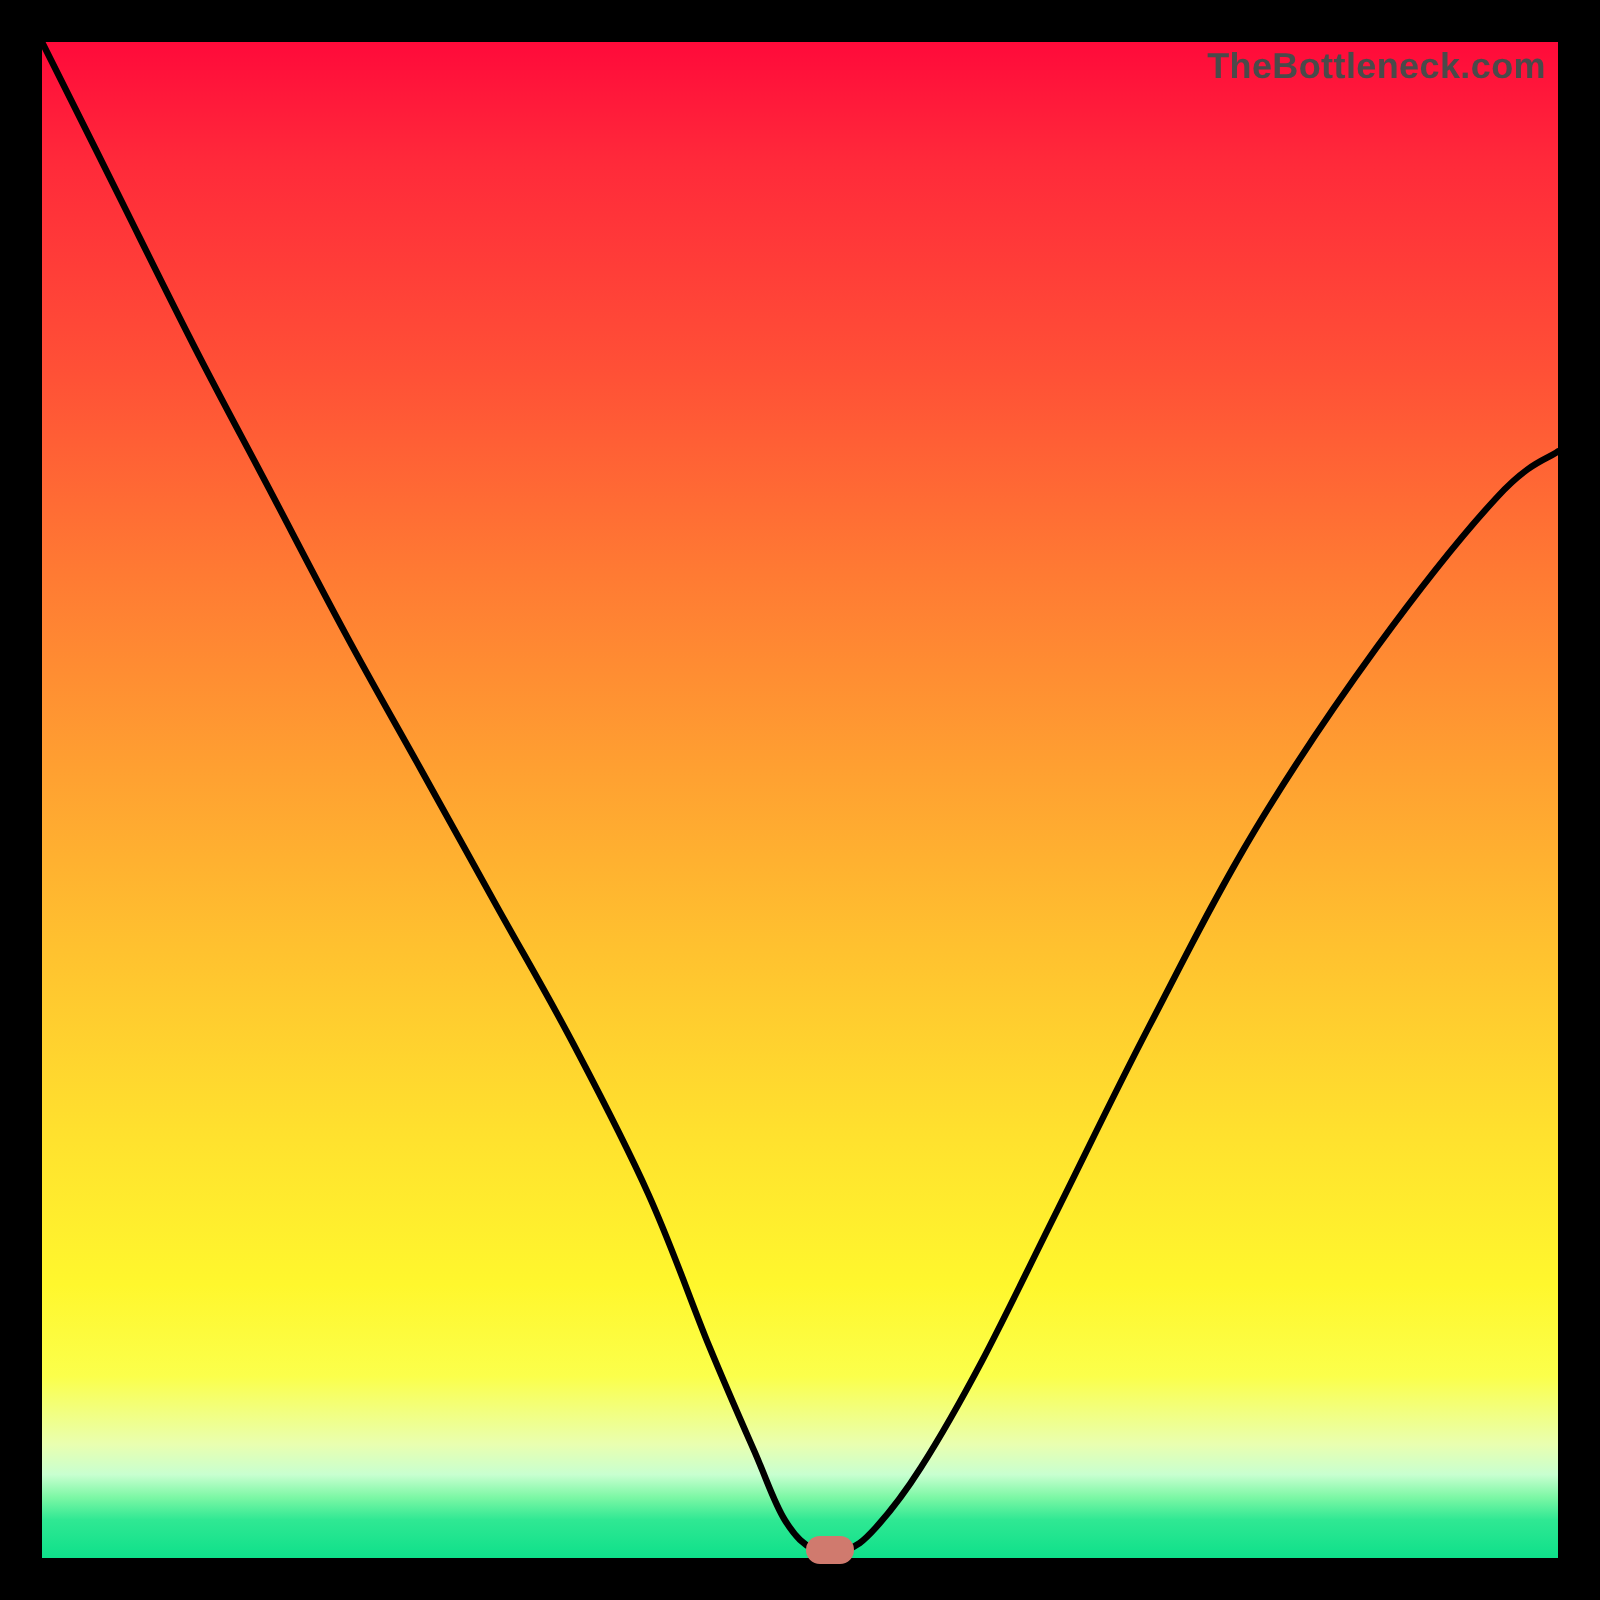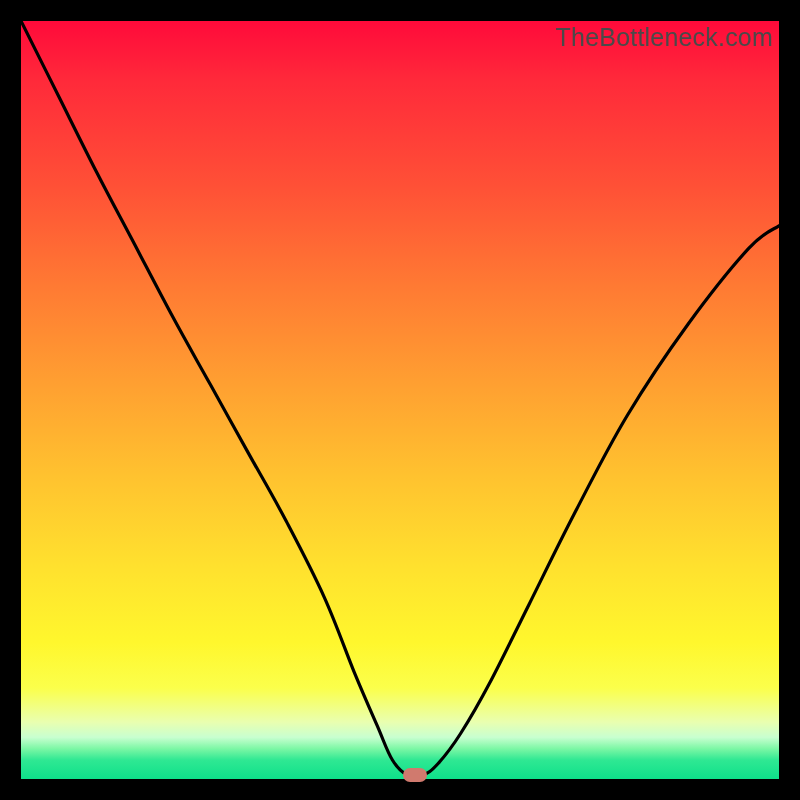--- a/index.html
+++ b/index.html
@@ -40,22 +40,22 @@
       #7cf7a5 96%,
       #2fe893 97.5%,
       #0ee08a 100%
     );
   }
   .watermark {
     position: absolute;
     top: 2px;
     right: 6px;
     color: #4a4a4a;
-    font-size: 25px;
-    font-weight: 400;
+    font-size: 18px;
+    font-weight: 700;
     letter-spacing: 0.2px;
     user-select: none;
   }
   svg.curve {
     position: absolute;
     left: 0;
     top: 0;
     width: 758px;
     height: 758px;
   }

